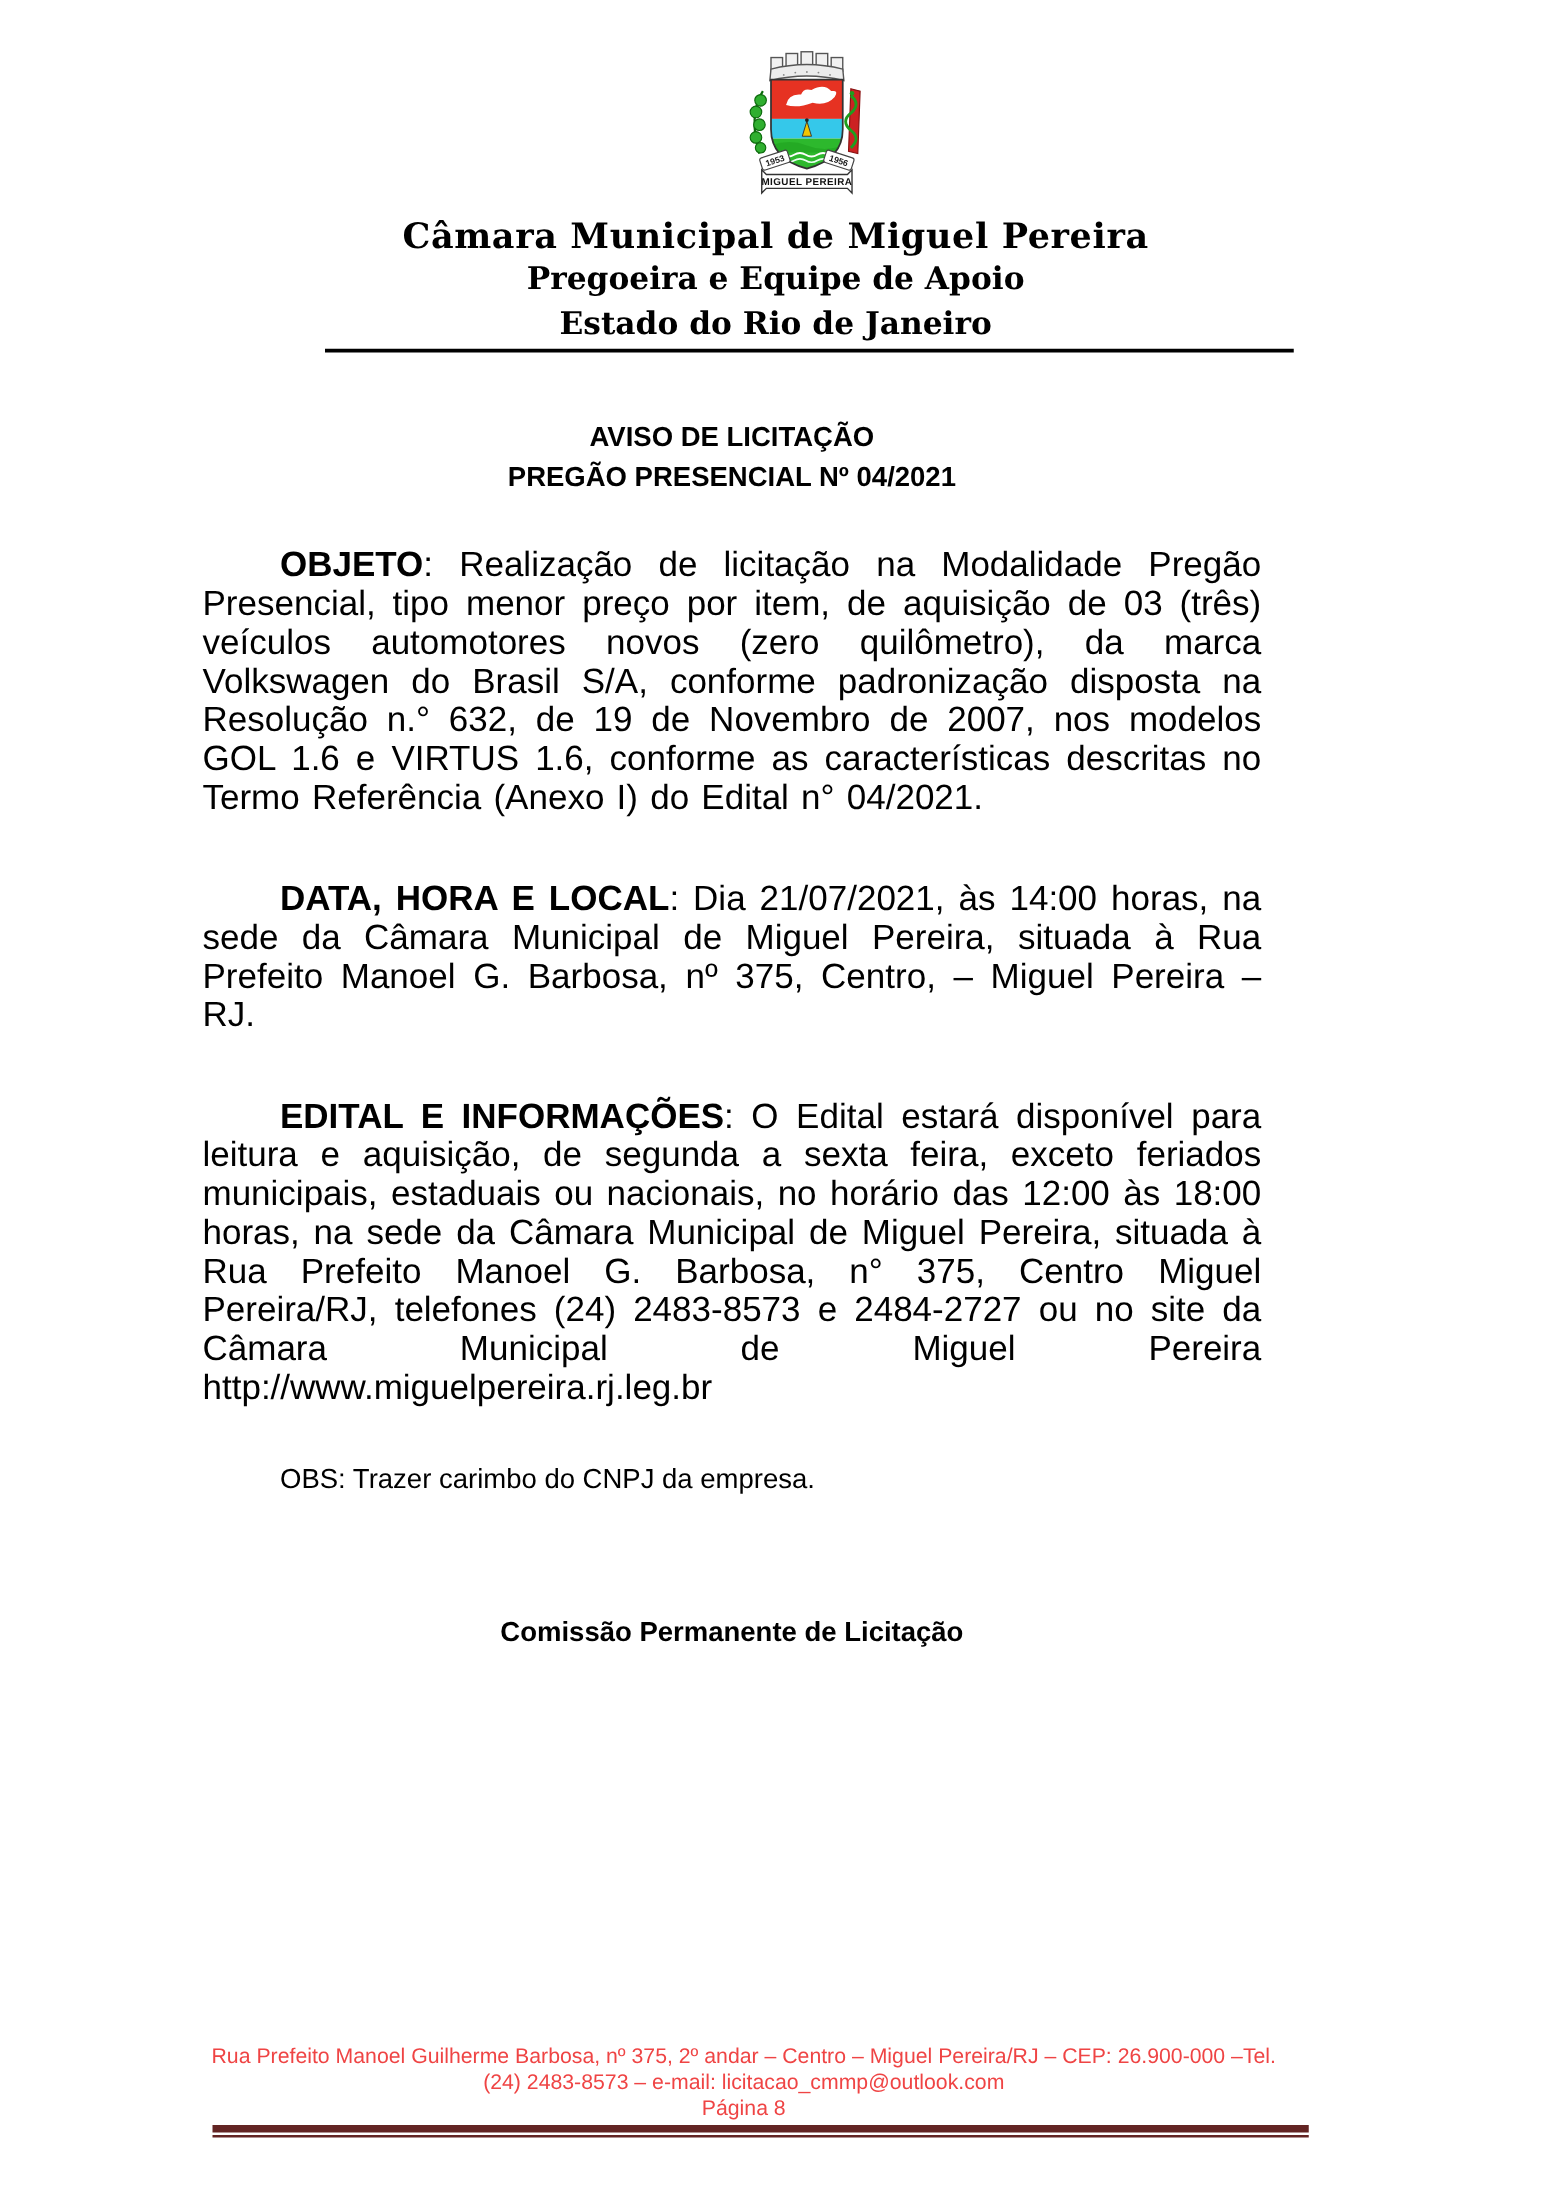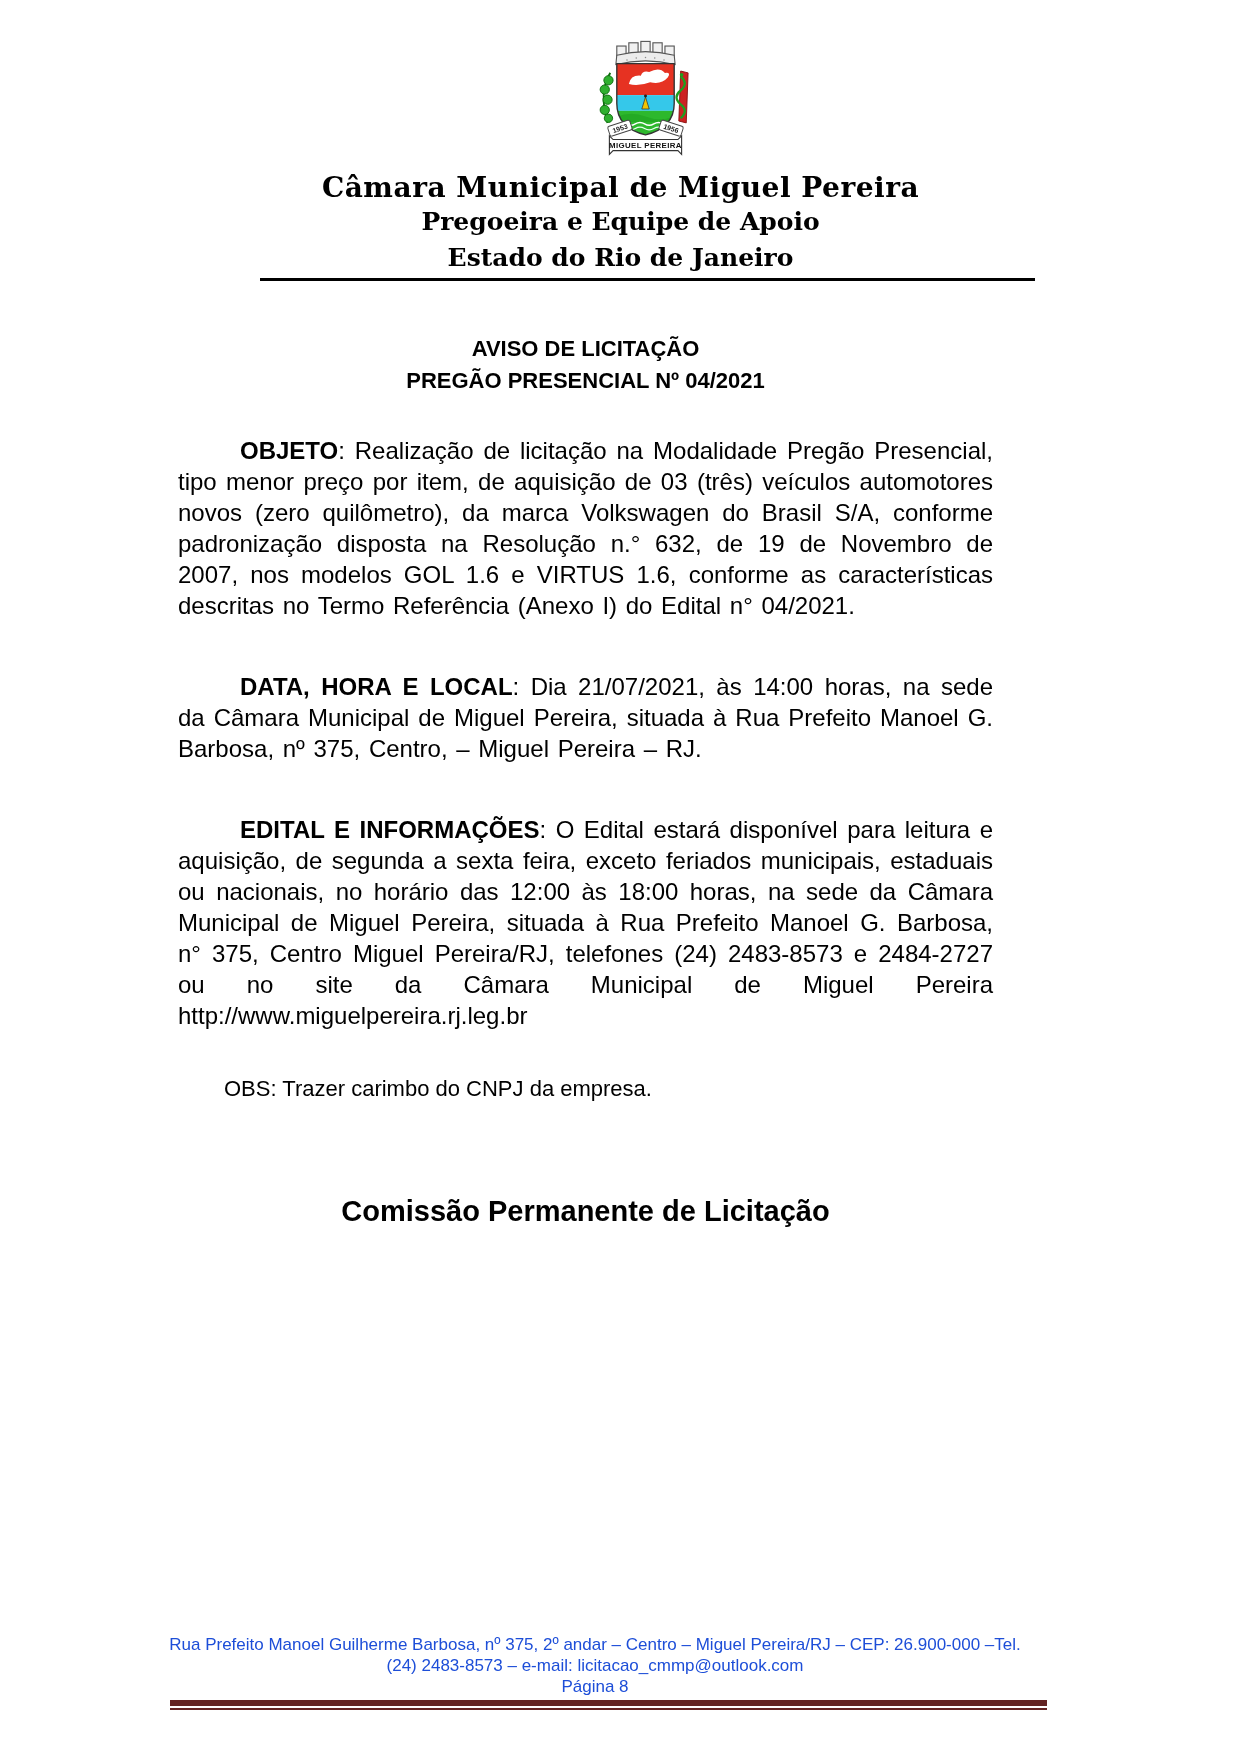--- a/index.html
+++ b/index.html
@@ -44,22 +44,22 @@
 
   .doc-title {
     margin-top: 52px;
     text-align: center;
     font-weight: bold;
     font-size: 22px;
     line-height: 32px;
   }
 
   .body-par {
-    margin: 16px;
-    font-size: 24px;
+    margin: 0;
+    font-size: 28px;
     line-height: 31px;
     text-align: justify;
     text-indent: 62px;
     word-spacing: 2px;
   }
   .body-par .par-label { font-weight: bold; }
   .par-objeto { margin-top: 38px; }
   .par-data   { margin-top: 50px; }
   .par-edital { margin-top: 50px; }
 
@@ -70,34 +70,34 @@
     text-indent: 62px;
   }
   .date-line {
     margin: 56px 0 0 0;
     font-size: 22px;
     line-height: 31px;
     text-align: center;
   }
   .signature-line {
     margin: 92px 0 0 0;
-    font-size: 29px;
+    font-size: 22px;
     line-height: 31px;
     text-align: center;
     font-weight: bold;
   }
 
   
   .footer { position: absolute; top: 1634px; left: 0; right: 0; }
   .footer-text {
     text-align: center;
     padding-right: 51px;
     font-size: 17px;
     line-height: 21px;
-    color: #1d4ed8;
+    color: #ef4444;
   }
   .footer-bar {
     box-sizing: border-box;
     width: 877px;
     height: 10px;
     margin: 3px 0 0 170px;
     border-top: 6px solid #632423;
     border-bottom: 2px solid #632423;
   }
 

